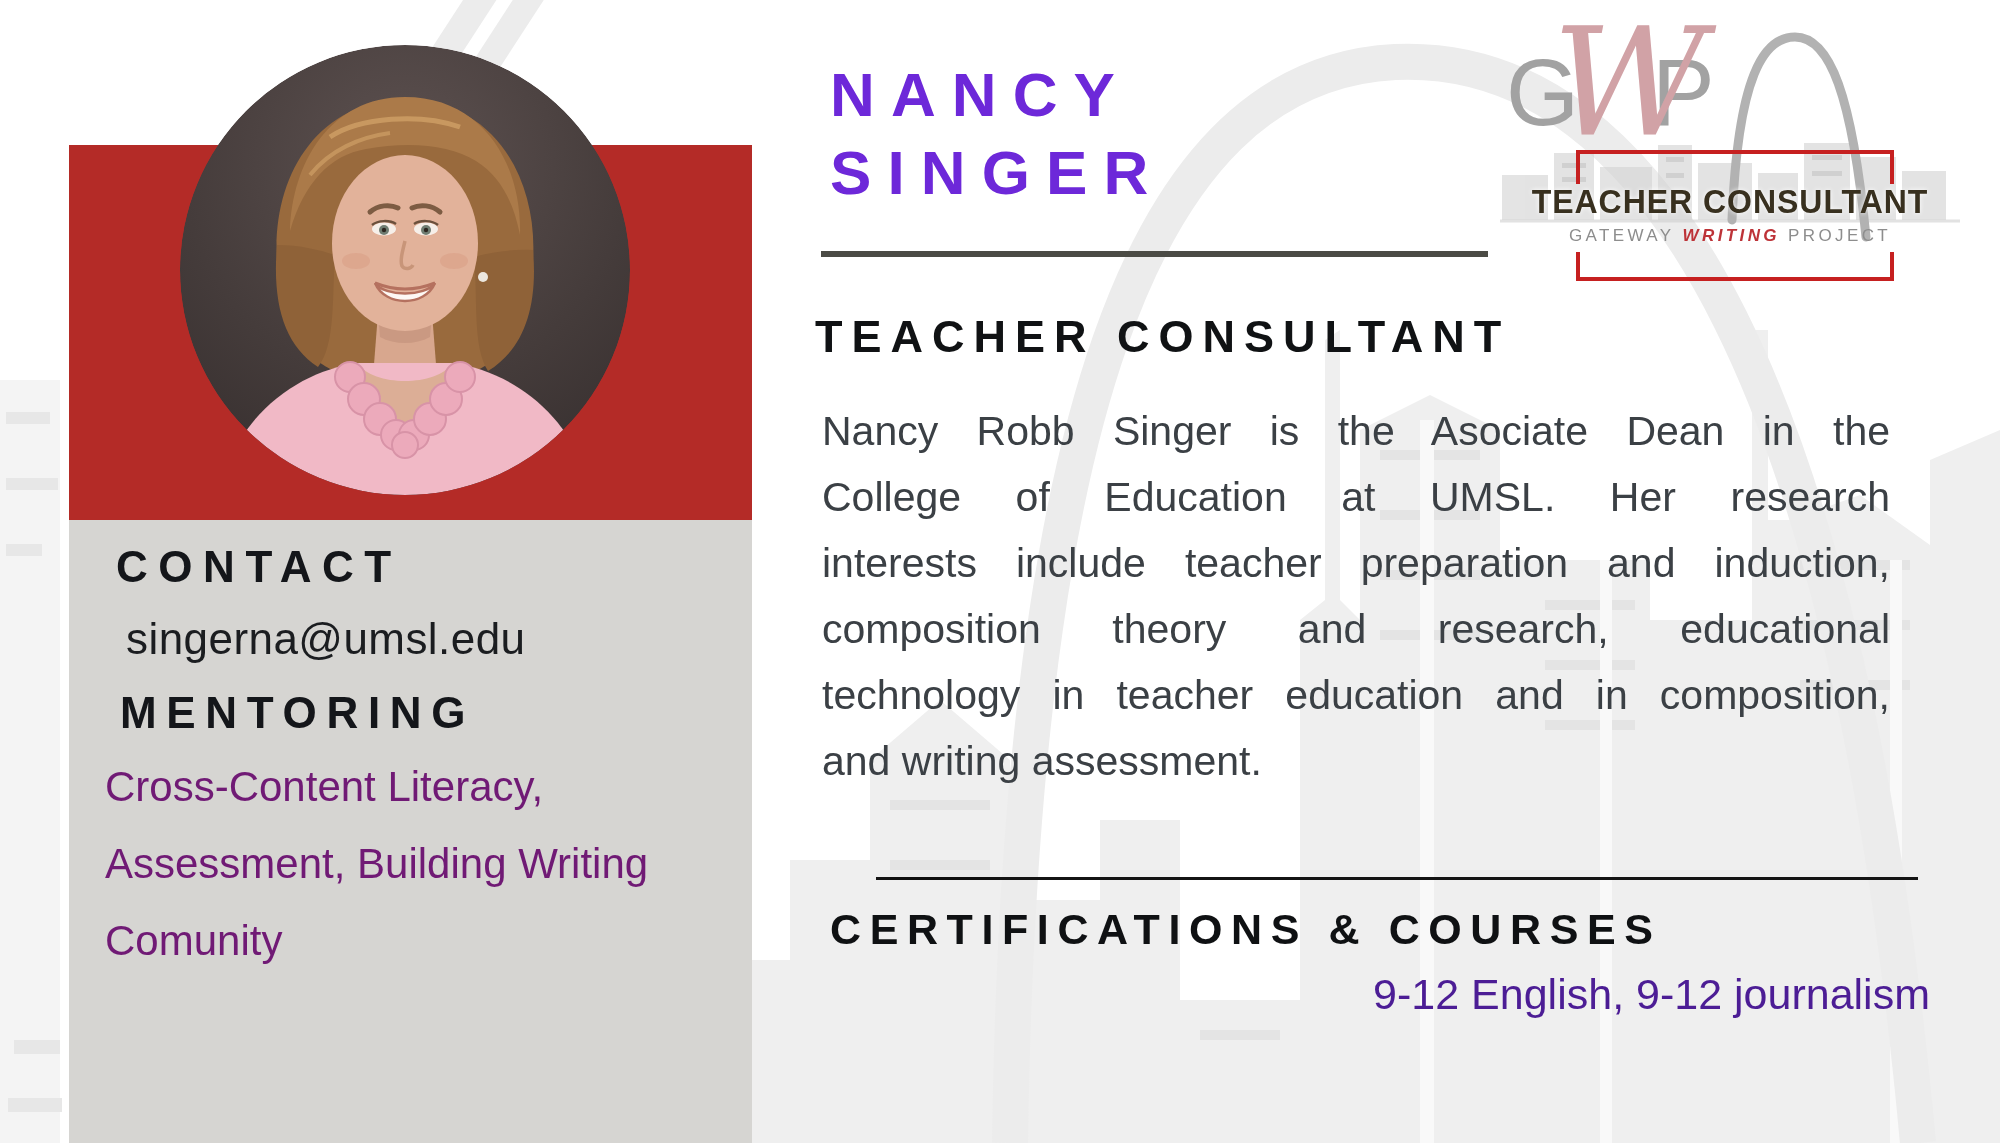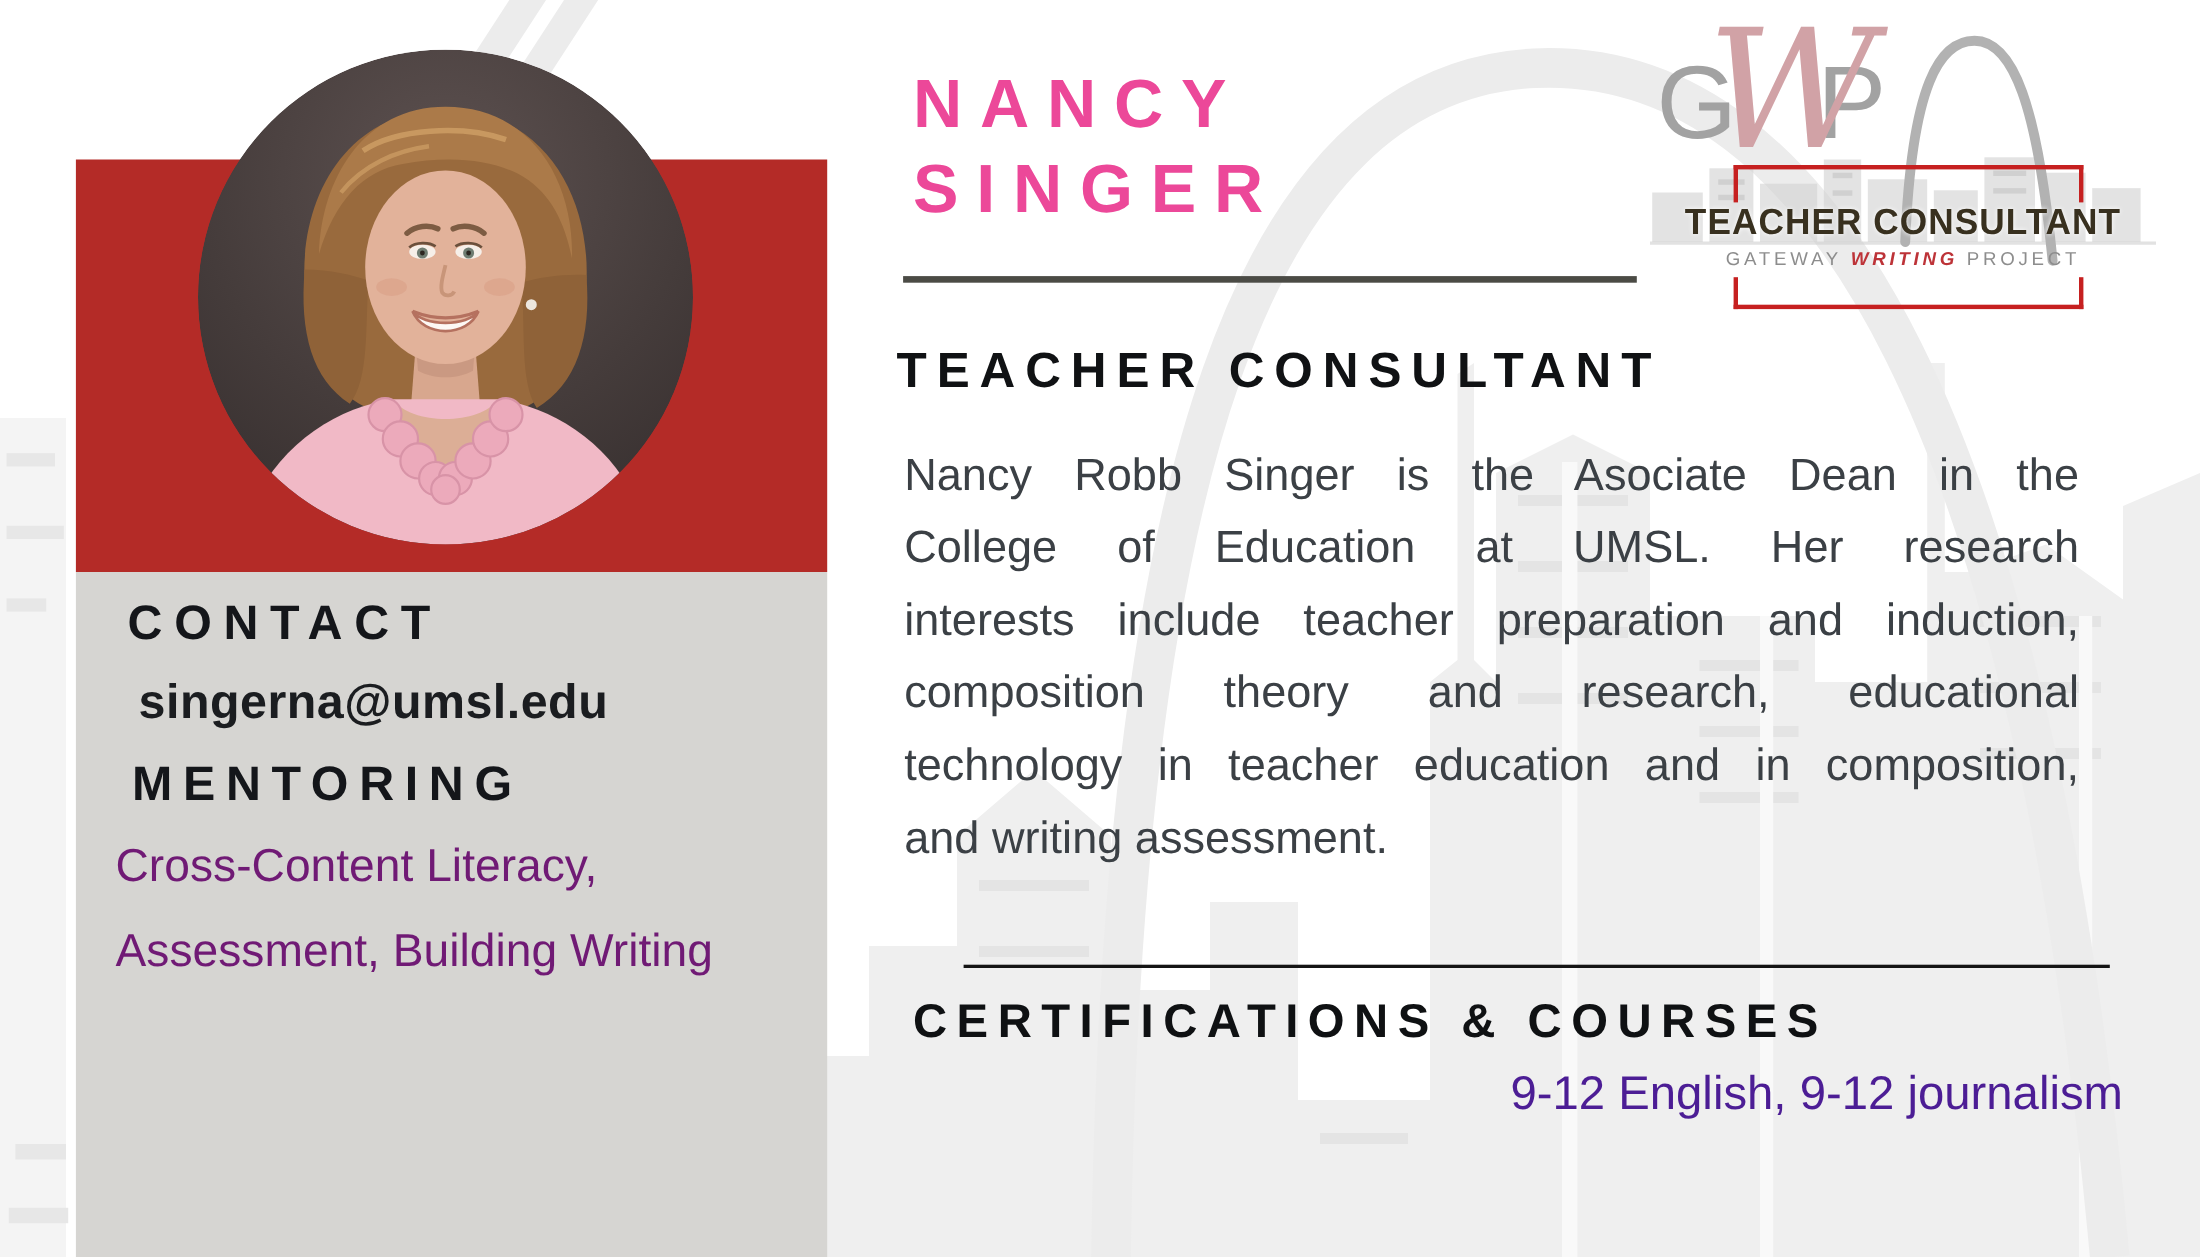--- a/index.html
+++ b/index.html
@@ -9,26 +9,26 @@
 
   
   #watermark{left:0;top:0;width:2000px;height:1143px;z-index:0;}
 
   
   .red-panel{left:69px;top:145px;width:683px;height:375px;background:#b42b27;z-index:1;}
   .gray-panel{left:69px;top:520px;width:683px;height:623px;background:#d6d5d2;z-index:1;}
   .photo-circle{left:180px;top:45px;width:450px;height:450px;border-radius:50%;overflow:hidden;z-index:2;}
 
   .contact-label{left:116px;top:542px;font-size:44px;font-weight:700;letter-spacing:0.24em;color:#14161a;z-index:3;}
-  .contact-email{left:126px;top:614px;font-size:44px;font-weight:700;color:#1b1d20;letter-spacing:0.01em;z-index:3;}
+  .contact-email{left:126px;top:614px;font-size:44px;font-weight:400;color:#1b1d20;letter-spacing:0.01em;z-index:3;}
   .mentoring-label{left:104px;top:688px;font-size:44px;font-weight:700;letter-spacing:0.22em;color:#14161a;z-index:3;margin-left:16px;}
   .mentoring-lines{left:105px;top:748px;font-size:42px;line-height:77px;color:#701a75;z-index:3;white-space:nowrap;}
 
   
-  .name-block{left:830px;top:56px;font-size:62px;font-weight:700;letter-spacing:0.26em;line-height:78px;color:#ec4899;z-index:3;}
+  .name-block{left:830px;top:56px;font-size:62px;font-weight:700;letter-spacing:0.26em;line-height:78px;color:#6d28d9;z-index:3;}
   .divider-1{left:821px;top:251px;width:667px;height:6px;background:#4b4b45;z-index:3;}
   .role-heading{left:815px;top:311px;font-size:45px;font-weight:700;letter-spacing:0.2em;color:#101214;z-index:3;white-space:nowrap;}
   .bio{left:822px;top:398px;width:1068px;font-size:41px;line-height:66px;color:#3b4045;z-index:3;}
   .bio-line{text-align:justify;text-align-last:justify;}
   .bio-line.last{text-align:left;text-align-last:left;}
   .divider-2{left:876px;top:877px;width:1042px;height:3px;background:#141414;z-index:3;}
   .cert-label{left:830px;top:905px;width:1100px;font-size:43px;font-weight:700;letter-spacing:0.2em;color:#0f1113;z-index:3;white-space:nowrap;}
   .cert-items{left:830px;top:970px;width:1100px;text-align:right;font-size:43px;font-weight:400;color:#4c1d95;z-index:3;white-space:nowrap;}
 
   
@@ -166,20 +166,21 @@
       </g>
     </svg>
   </div>
 
   <div class="abs contact-label">CONTACT</div>
   <div class="abs contact-email">singerna@umsl.edu</div>
   <div class="abs mentoring-label">MENTORING</div>
   <div class="abs mentoring-lines">
     <div>Cross-Content Literacy,</div>
     <div>Assessment, Building Writing</div>
+    <div>Comunity</div>
   </div>
 
   <div class="abs name-block">
     <div>NANCY</div>
     <div>SINGER</div>
   </div>
   <div class="abs divider-1"></div>
   <div class="abs role-heading">TEACHER CONSULTANT</div>
 
   <div class="abs bio">

